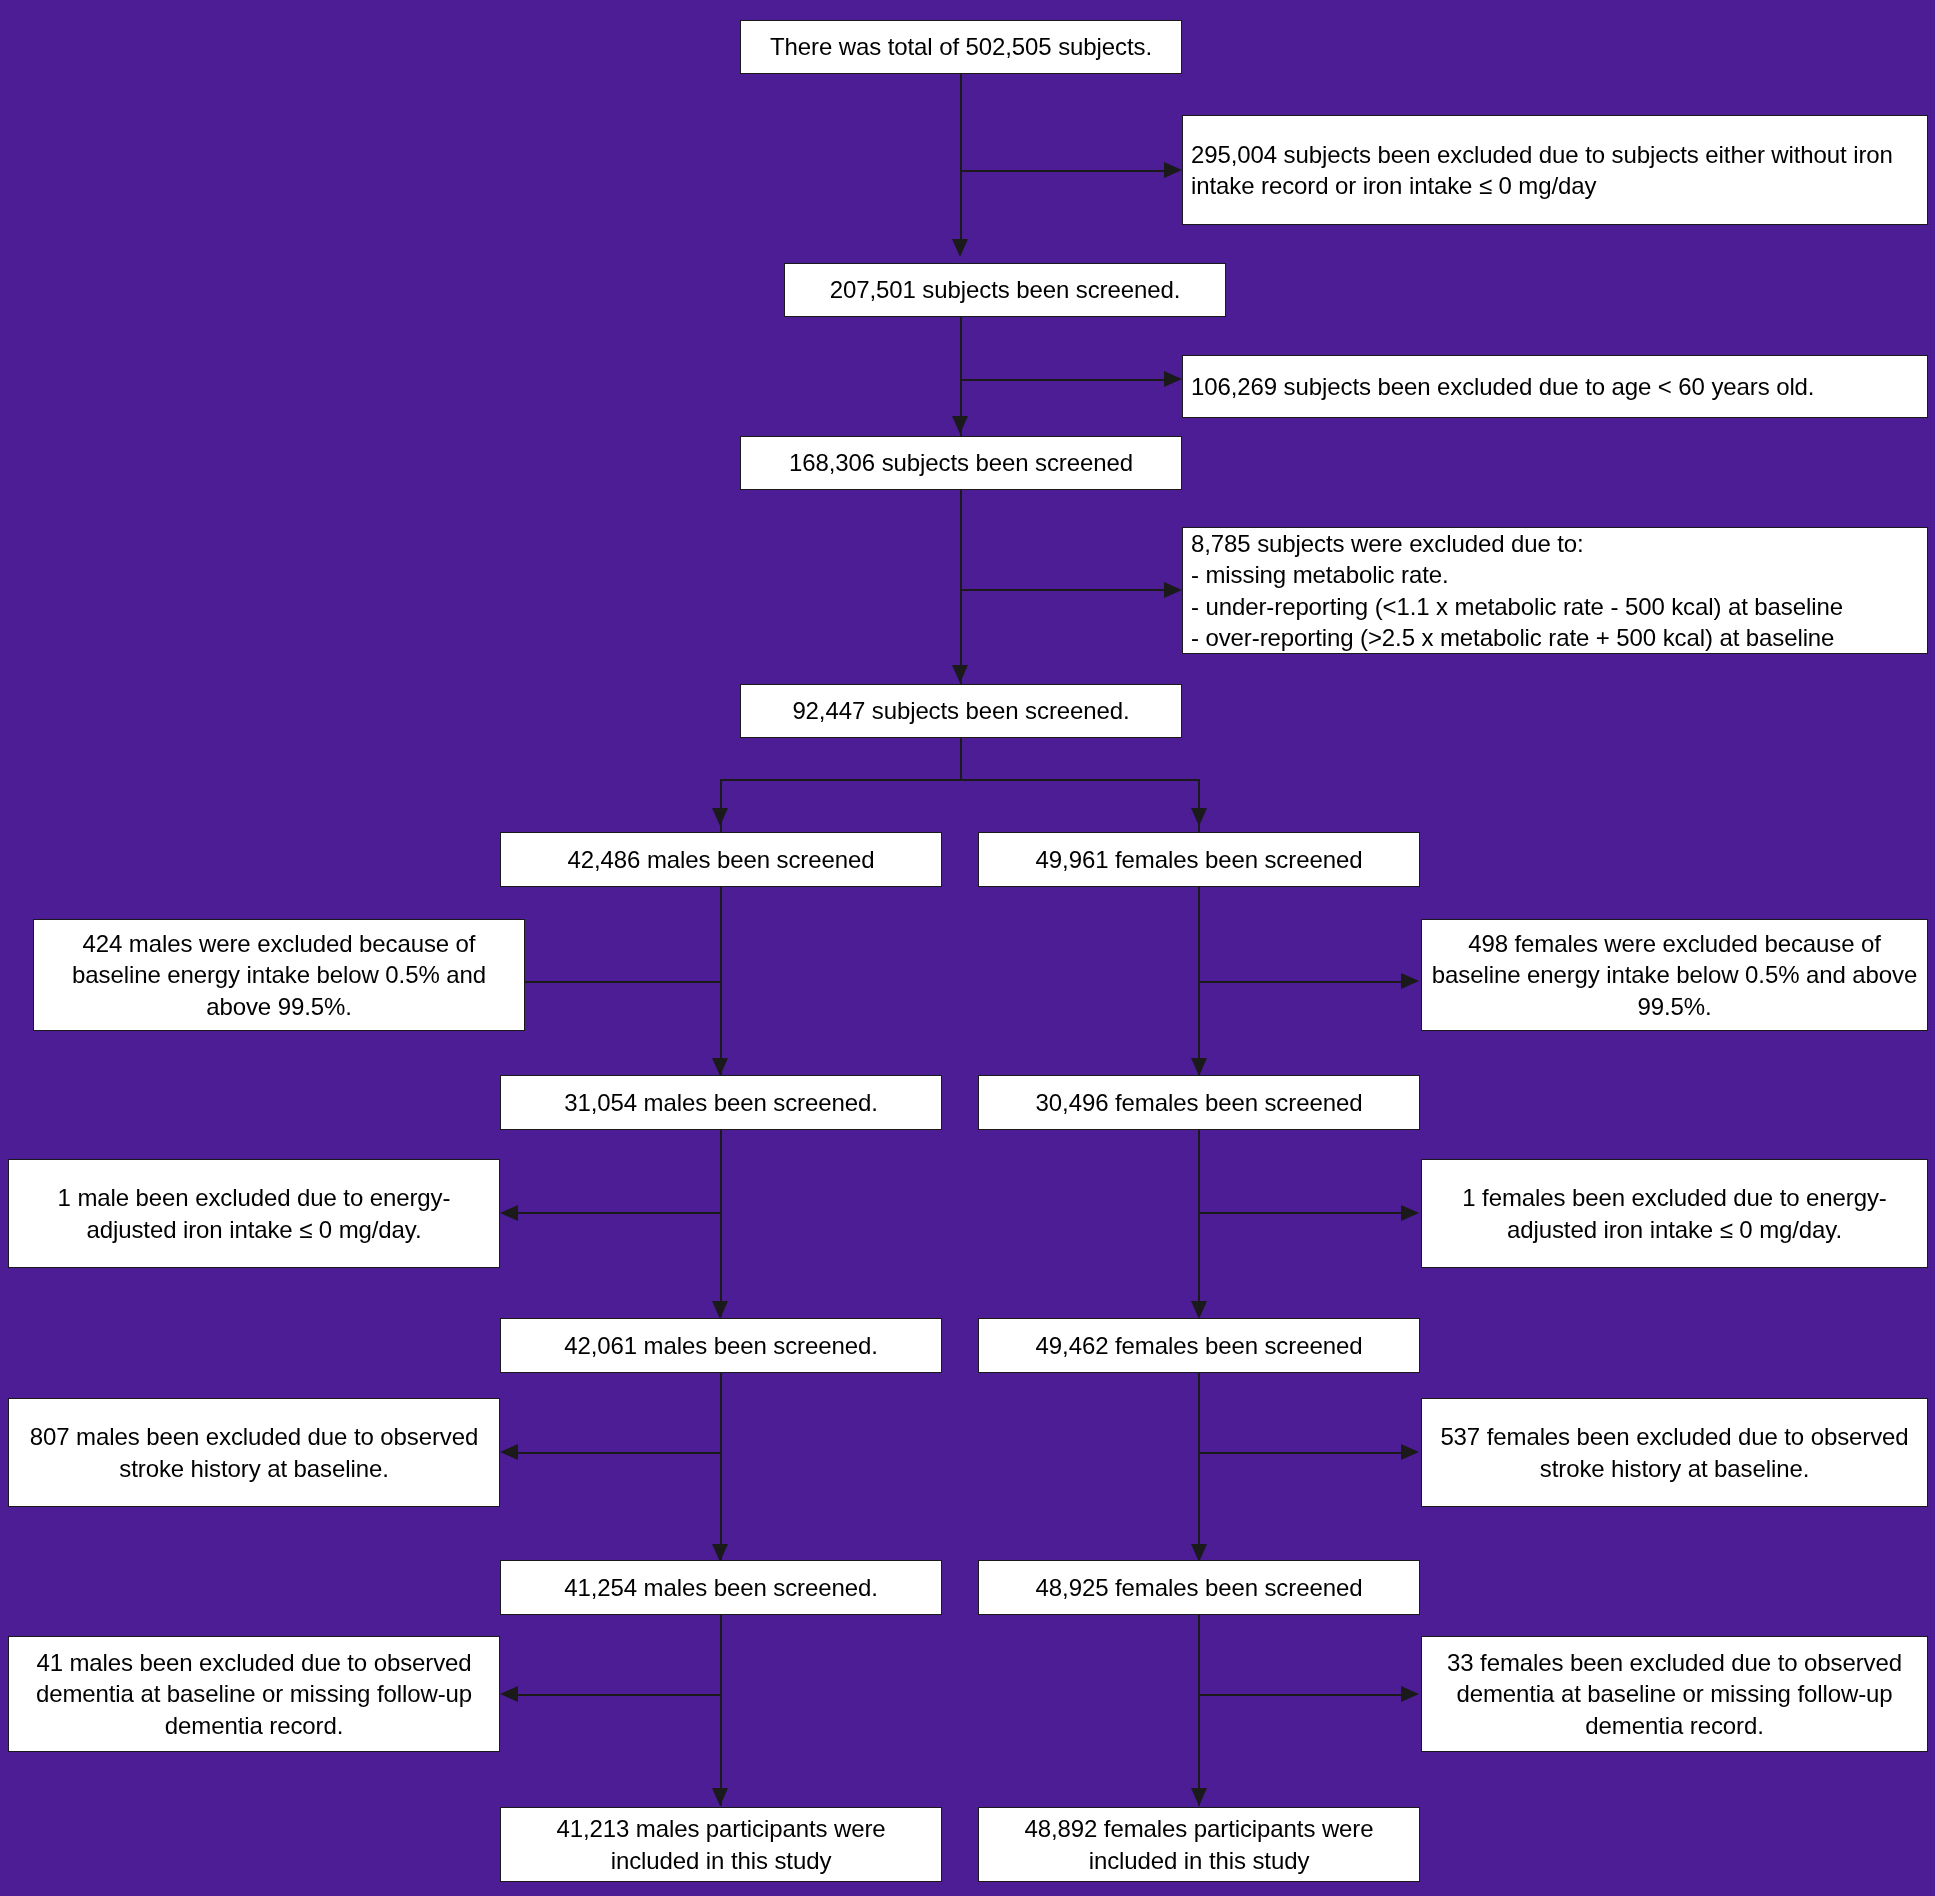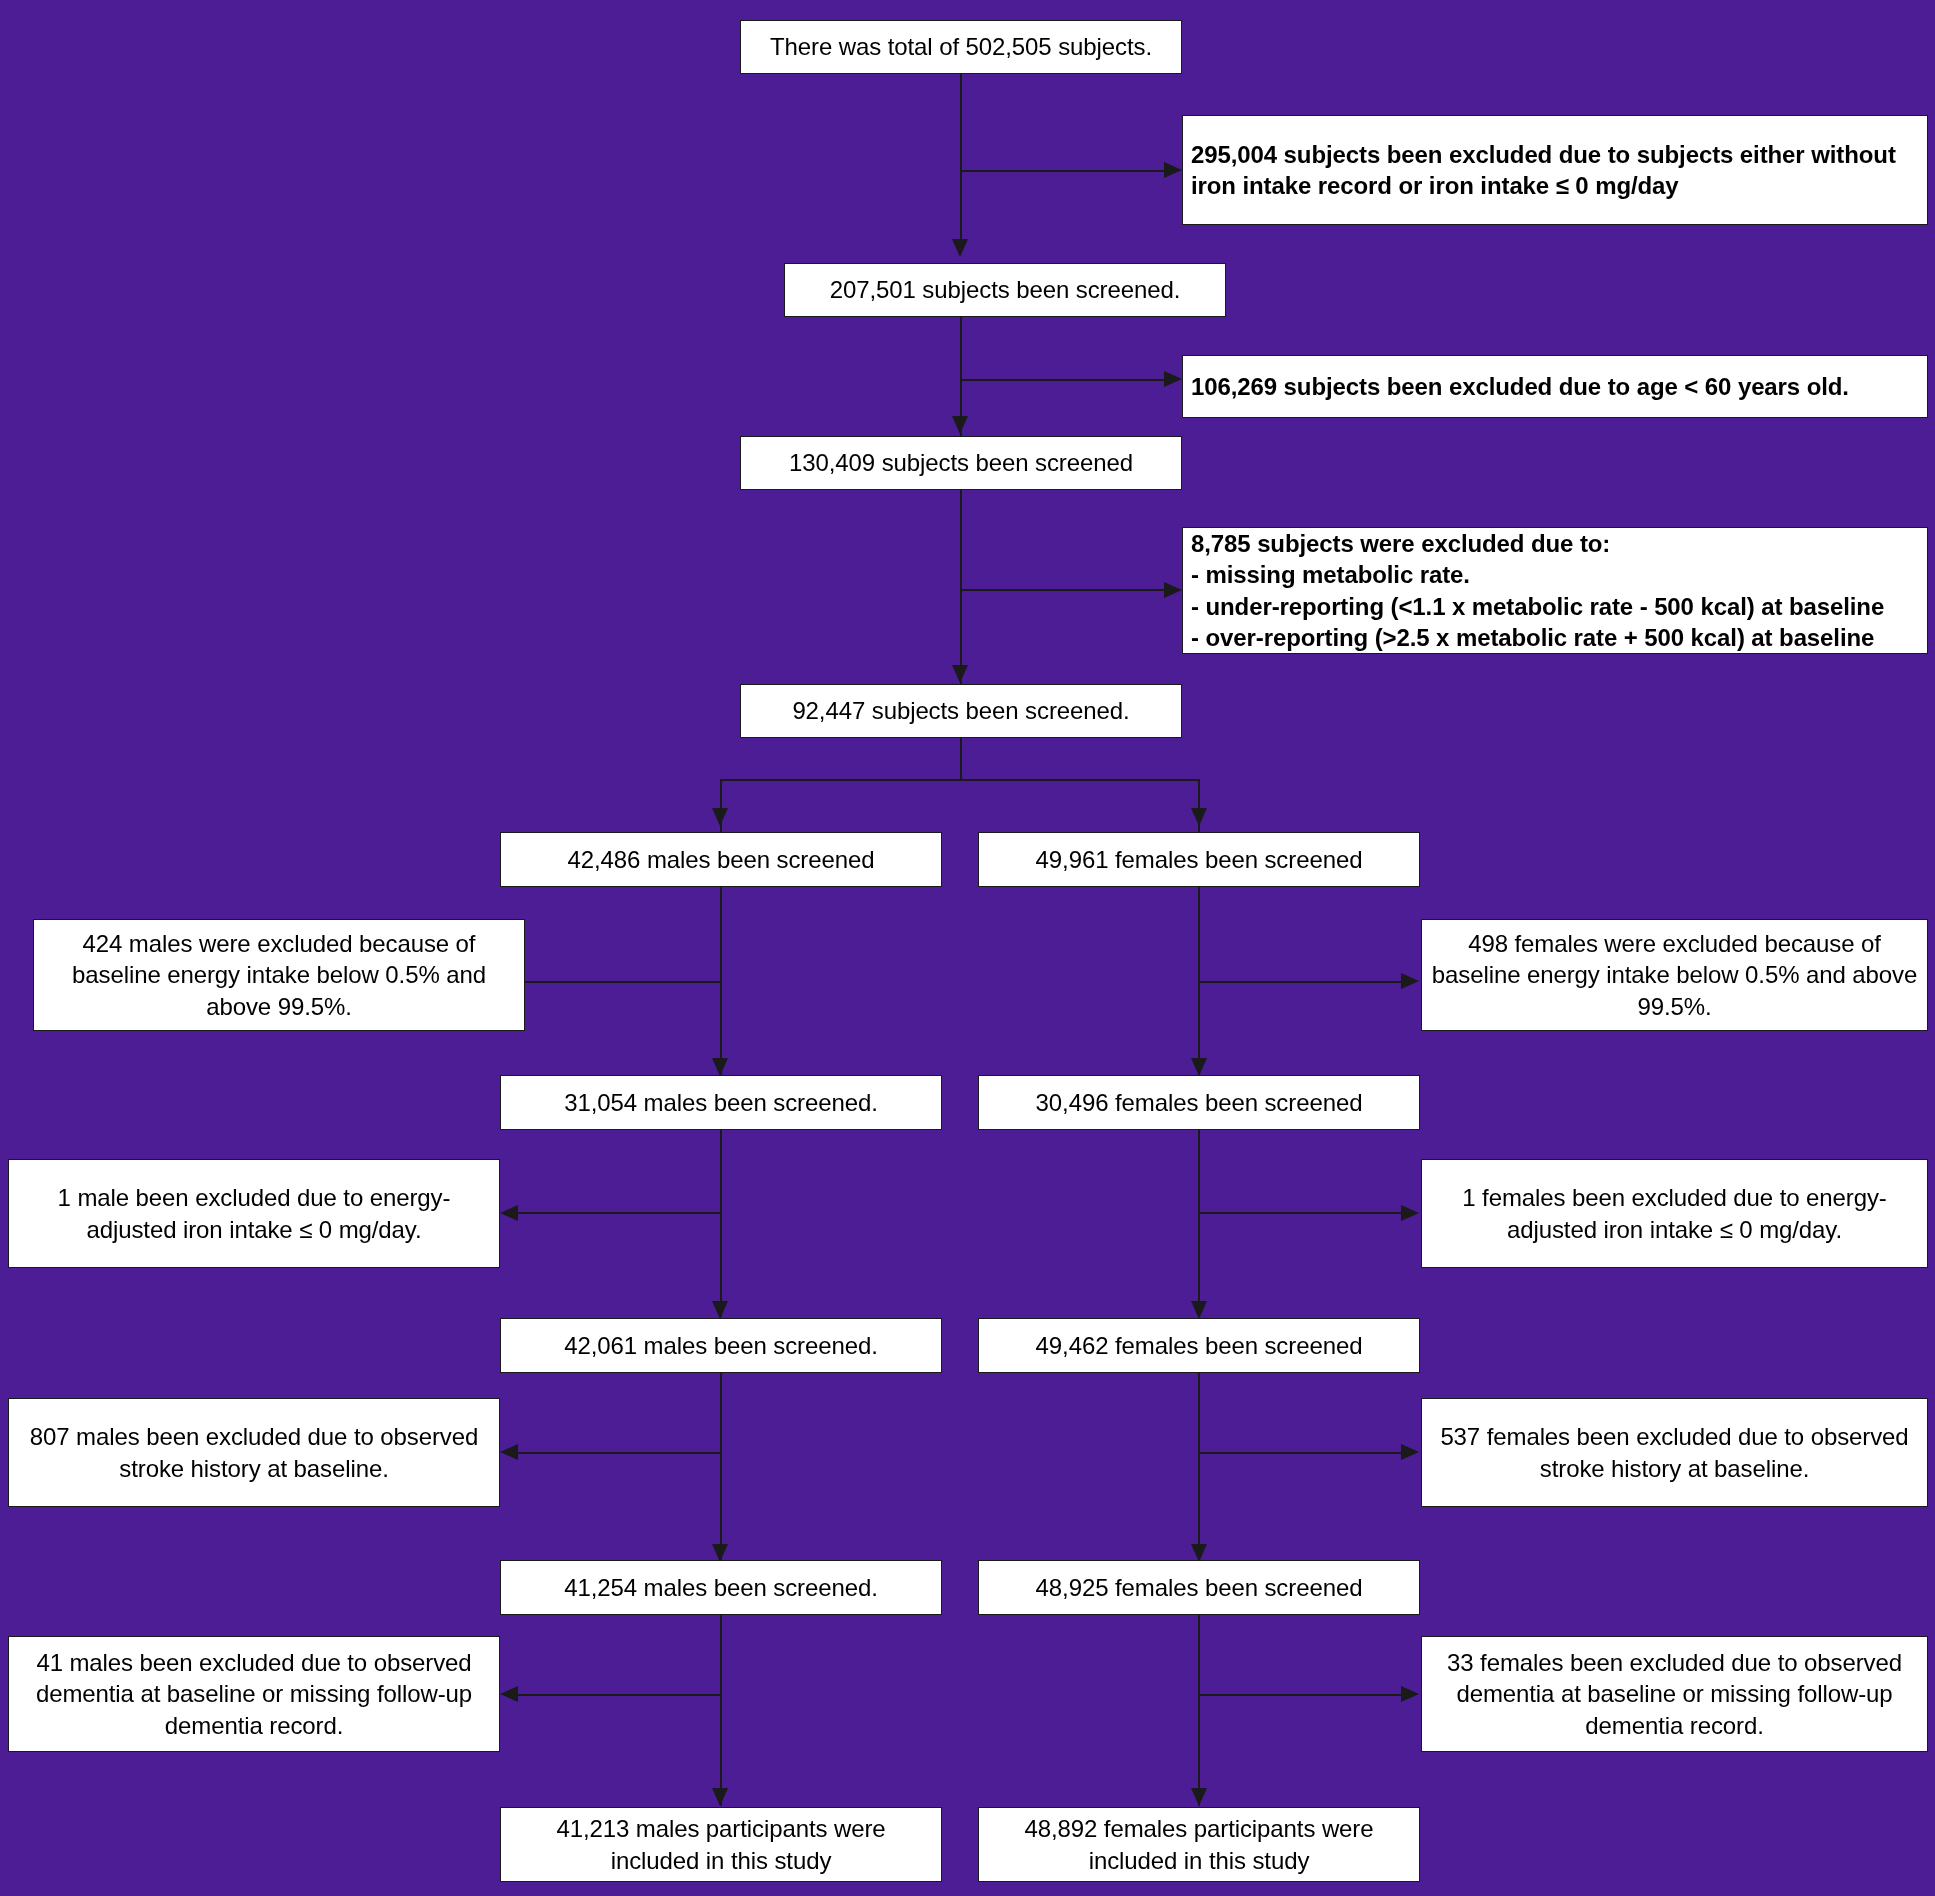--- a/index.html
+++ b/index.html
@@ -25,21 +25,21 @@
     background: #ffffff;
     display: flex;
     align-items: center;
     justify-content: center;
     padding: 4.5px 8px;
     line-height: 1.30;
     font-size: 24px;
     letter-spacing: -0.1px;
   }
   .box.center { text-align: center; }
-  .box.left   { text-align: left; justify-content: flex-start; font-weight: bold; }
+  .box.left   { text-align: left; justify-content: flex-start; }
   .box .txt { display: block; width: 100%; white-space: pre-line; }
 
   
   .vline {
     position: absolute;
     width: 2.2px;
     background: #1a1a1a;
   }
   .hline {
     position: absolute;
@@ -95,21 +95,21 @@
   <div class="arrow-down" style="left:952px; top:416px;"></div>
 
   <div class="hline" style="left:960px; top:379px; width:206px;"></div>
   <div class="arrow-right" style="left:1164px; top:371px;"></div>
 
   <div class="box left" style="left:1182px; top:355px; width:746px; height:63px;">
     <span class="txt">106,269 subjects been excluded due to age &lt; 60 years old.</span>
   </div>
 
   <div class="box center" style="left:740px; top:436px; width:442px; height:54px;">
-    <span class="txt">130,409 subjects been screened</span>
+    <span class="txt">168,306 subjects been screened</span>
   </div>
 
   <div class="vline" style="left:960px; top:489px; height:197px;"></div>
   <div class="arrow-down" style="left:952px; top:665px;"></div>
 
   <div class="hline" style="left:960px; top:589px; width:206px;"></div>
   <div class="arrow-right" style="left:1164px; top:582px;"></div>
 
   <div class="box left" style="left:1182px; top:527px; width:746px; height:127px;">
     <span class="txt">8,785 subjects were excluded due to:

